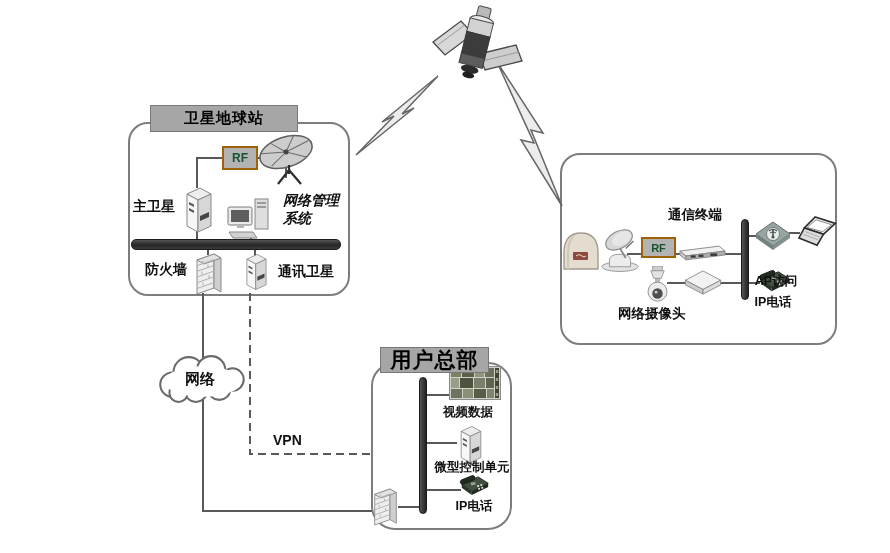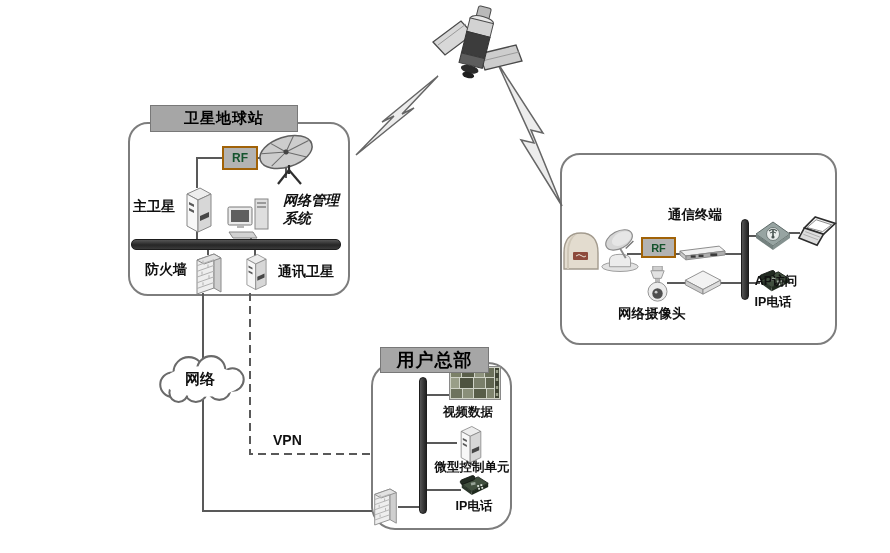--- a/index.html
+++ b/index.html
@@ -239,21 +239,21 @@
     </g>
     <polygon points="438,76 402,114 414,108 356,155 394,116 382,122" fill="#ececec" stroke="#666" stroke-width="1.5"></polygon>
     <polygon points="497,62 543,133 531,130 562,206 521,140 534,143" fill="#ececec" stroke="#666" stroke-width="1.5"></polygon>
   </svg>
 
   <div class="group-box" style="left:128px;top:122px;width:218px;height:170px;"></div>
   <div class="group-box" style="left:560px;top:153px;width:273px;height:188px;"></div>
   <div class="group-box" style="left:371px;top:362px;width:137px;height:164px;border-radius:24px;"></div>
 
   <div class="group-title" style="left:150px;top:105px;width:146px;height:25px;font-size:15px;">卫星地球站</div>
-  <div class="group-title" style="left:380px;top:347px;width:107px;height:24px;font-size:18px;">用户总部</div>
+  <div class="group-title" style="left:380px;top:347px;width:107px;height:24px;font-size:21px;">用户总部</div>
 
   <div class="rf-tag" style="left:222px;top:146px;width:32px;height:20px;">RF</div>
   <div class="rf-tag" style="left:641px;top:237px;width:31px;height:17px;font-size:11px;">RF</div>
 
   <div class="bus-h" style="left:131px;top:239px;width:208px;"></div>
   <div class="bus-v" style="left:419px;top:377px;height:135px;"></div>
   <div class="bus-v" style="left:741px;top:219px;height:79px;"></div>
 
   <div class="icon" style="left:425px;top:4px;">
       <svg width="100" height="88">

